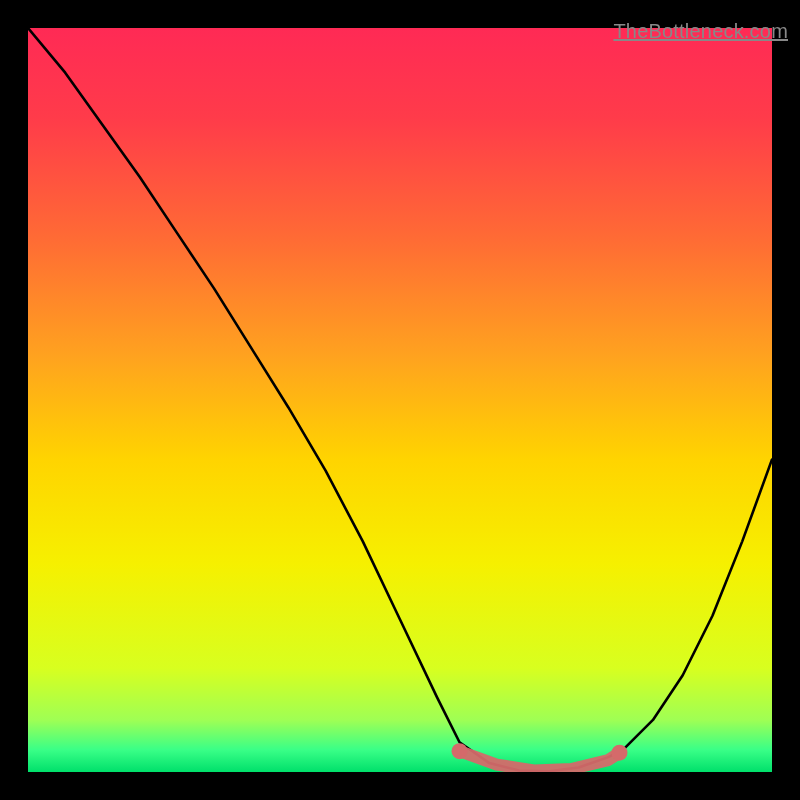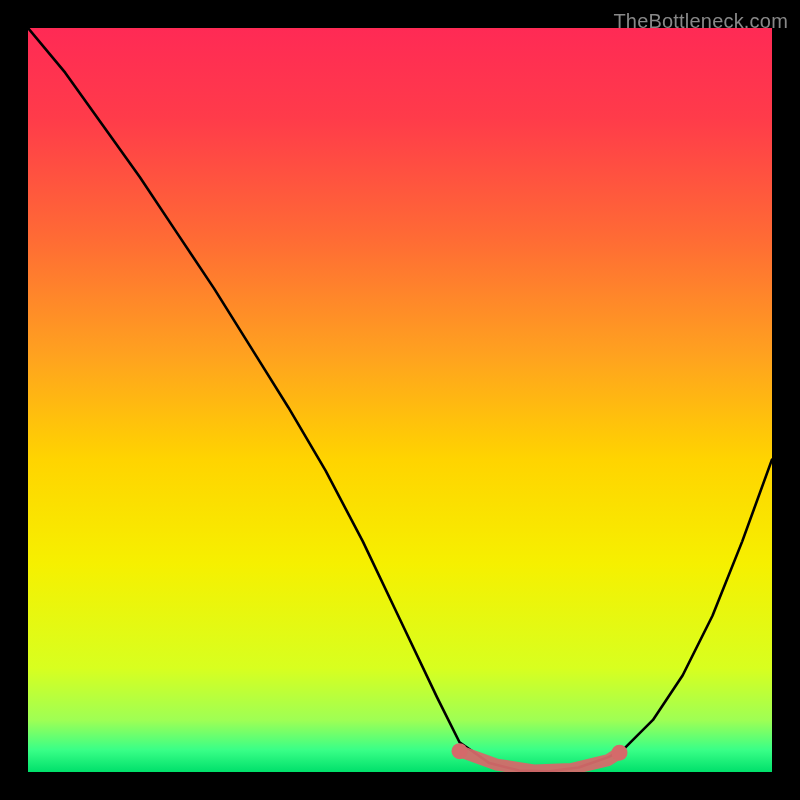--- a/index.html
+++ b/index.html
@@ -12,27 +12,28 @@
     font-family: Arial, sans-serif;
   }
   .container {
     position: relative;
     width: 800px;
     height: 800px;
     background: #000;
   }
   .watermark {
     position: absolute;
-    top: 10px;
+    top: 20px;
     right: 12px;
     color: #888;
     font-size: 20px;
     font-weight: 500;
     letter-spacing: 0.2px;
     z-index: 10;
+    text-decoration: underline;
   }
   .plot-area {
     position: absolute;
     left: 28px;
     top: 28px;
     width: 744px;
     height: 744px;
   }
   .plot-area svg {
     display: block;

